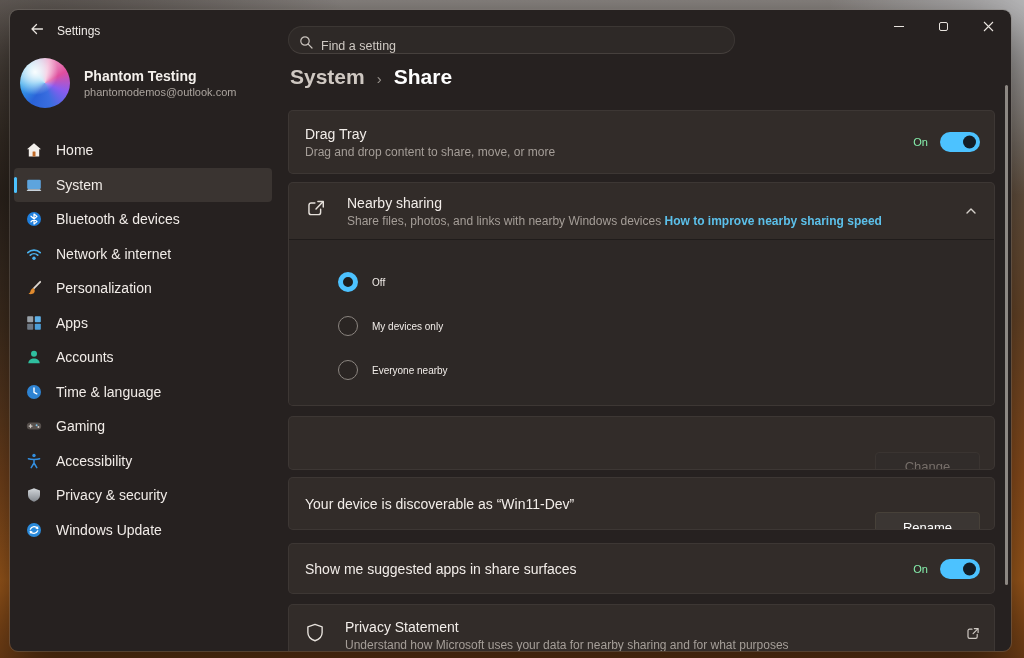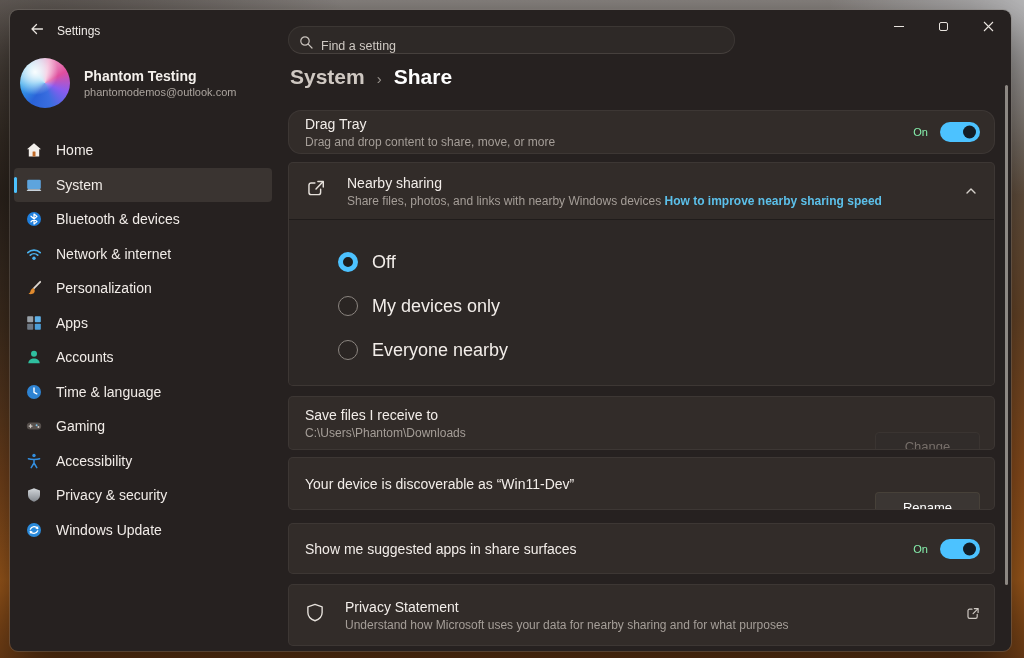--- a/index.html
+++ b/index.html
@@ -96,21 +96,21 @@
 
   .exp-header{ height:56px; display:flex; align-items:center; padding:0 16px; gap:20px; }
   .exp-body{ background:#2d2826; border-top:1px solid rgba(0,0,0,.28); height:166px; padding:20px 0 0 49px; }
   .link{ color:#5cc0ea; font-weight:600; cursor:pointer; }
   .chev{ margin-left:auto; cursor:pointer; display:flex; }
 
   .radio-row{ height:44px; display:flex; align-items:center; gap:14px; cursor:pointer; }
   .radio{ width:20px; height:20px; border-radius:50%; flex:0 0 20px; }
   .radio.off{ border:1px solid #8b8580; background:#2a2523; }
   .radio.on{ background:#1d1d1d; border:5px solid #4cc2ff; }
-  .radio-label{ font-size:18px; color:#f2ede9; }
+  .radio-label{ font-size:10px; color:#f2ede9; }
 
   .btn{
     min-width:105px; height:30px; border-radius:4px; font-size:13px;
     display:flex; align-items:center; justify-content:center; font-family:inherit;margin-top:47px;
   }
   .btn.enabled{ background:#3b3633; border:1px solid #474139; border-bottom-color:#3a342e; color:#ffffff; cursor:pointer; }
   .btn.disabled{ background:#312c2a; border:1px solid #3a3431; color:#776f6a; }
 
   .scrollbar{ position:absolute; right:3px; top:75px; width:3px; height:500px; border-radius:2px; background:#8d8883; cursor:pointer; }
 </style>
@@ -291,21 +291,21 @@
     </div>
 
     <div class="breadcrumb">
       <span class="crumb-parent">System</span>
       <span class="crumb-sep">›</span>
       <span class="crumb-current">Share</span>
     </div>
 
     <div class="cards">
 
-      <div class="card card-row" style="height:44px;border-radius:13px;">
+      <div class="card card-row" style="height:64px;">
         <div class="card-text">
           <div class="t">Drag Tray</div>
           <div class="s">Drag and drop content to share, move, or more</div>
         </div>
         <div class="right-ctl">
           <span class="toggle-label">On</span>
           <div class="toggle">
               <div class="knob"></div>
             </div>
         </div>
@@ -347,24 +347,20 @@
           <div class="radio-row">
             <span class="radio off"></span>
             <span class="radio-label">Everyone nearby</span>
           </div>
         </div>
       </div>
 
       <div class="gap10"></div>
 
       <div class="card card-row" style="height:54px;">
-        <div class="card-text">
-          <div class="t">Save files I receive to</div>
-          <div class="s">C:\Users\Phantom\Downloads</div>
-        </div>
         <div class="right-ctl">
           <button class="btn disabled">Change</button>
         </div>
       </div>
 
       <div class="gap7"></div>
 
       <div class="card card-row" style="height:53px;">
         <div class="card-text">
           <div class="t">Your device is discoverable as “Win11-Dev”</div>

